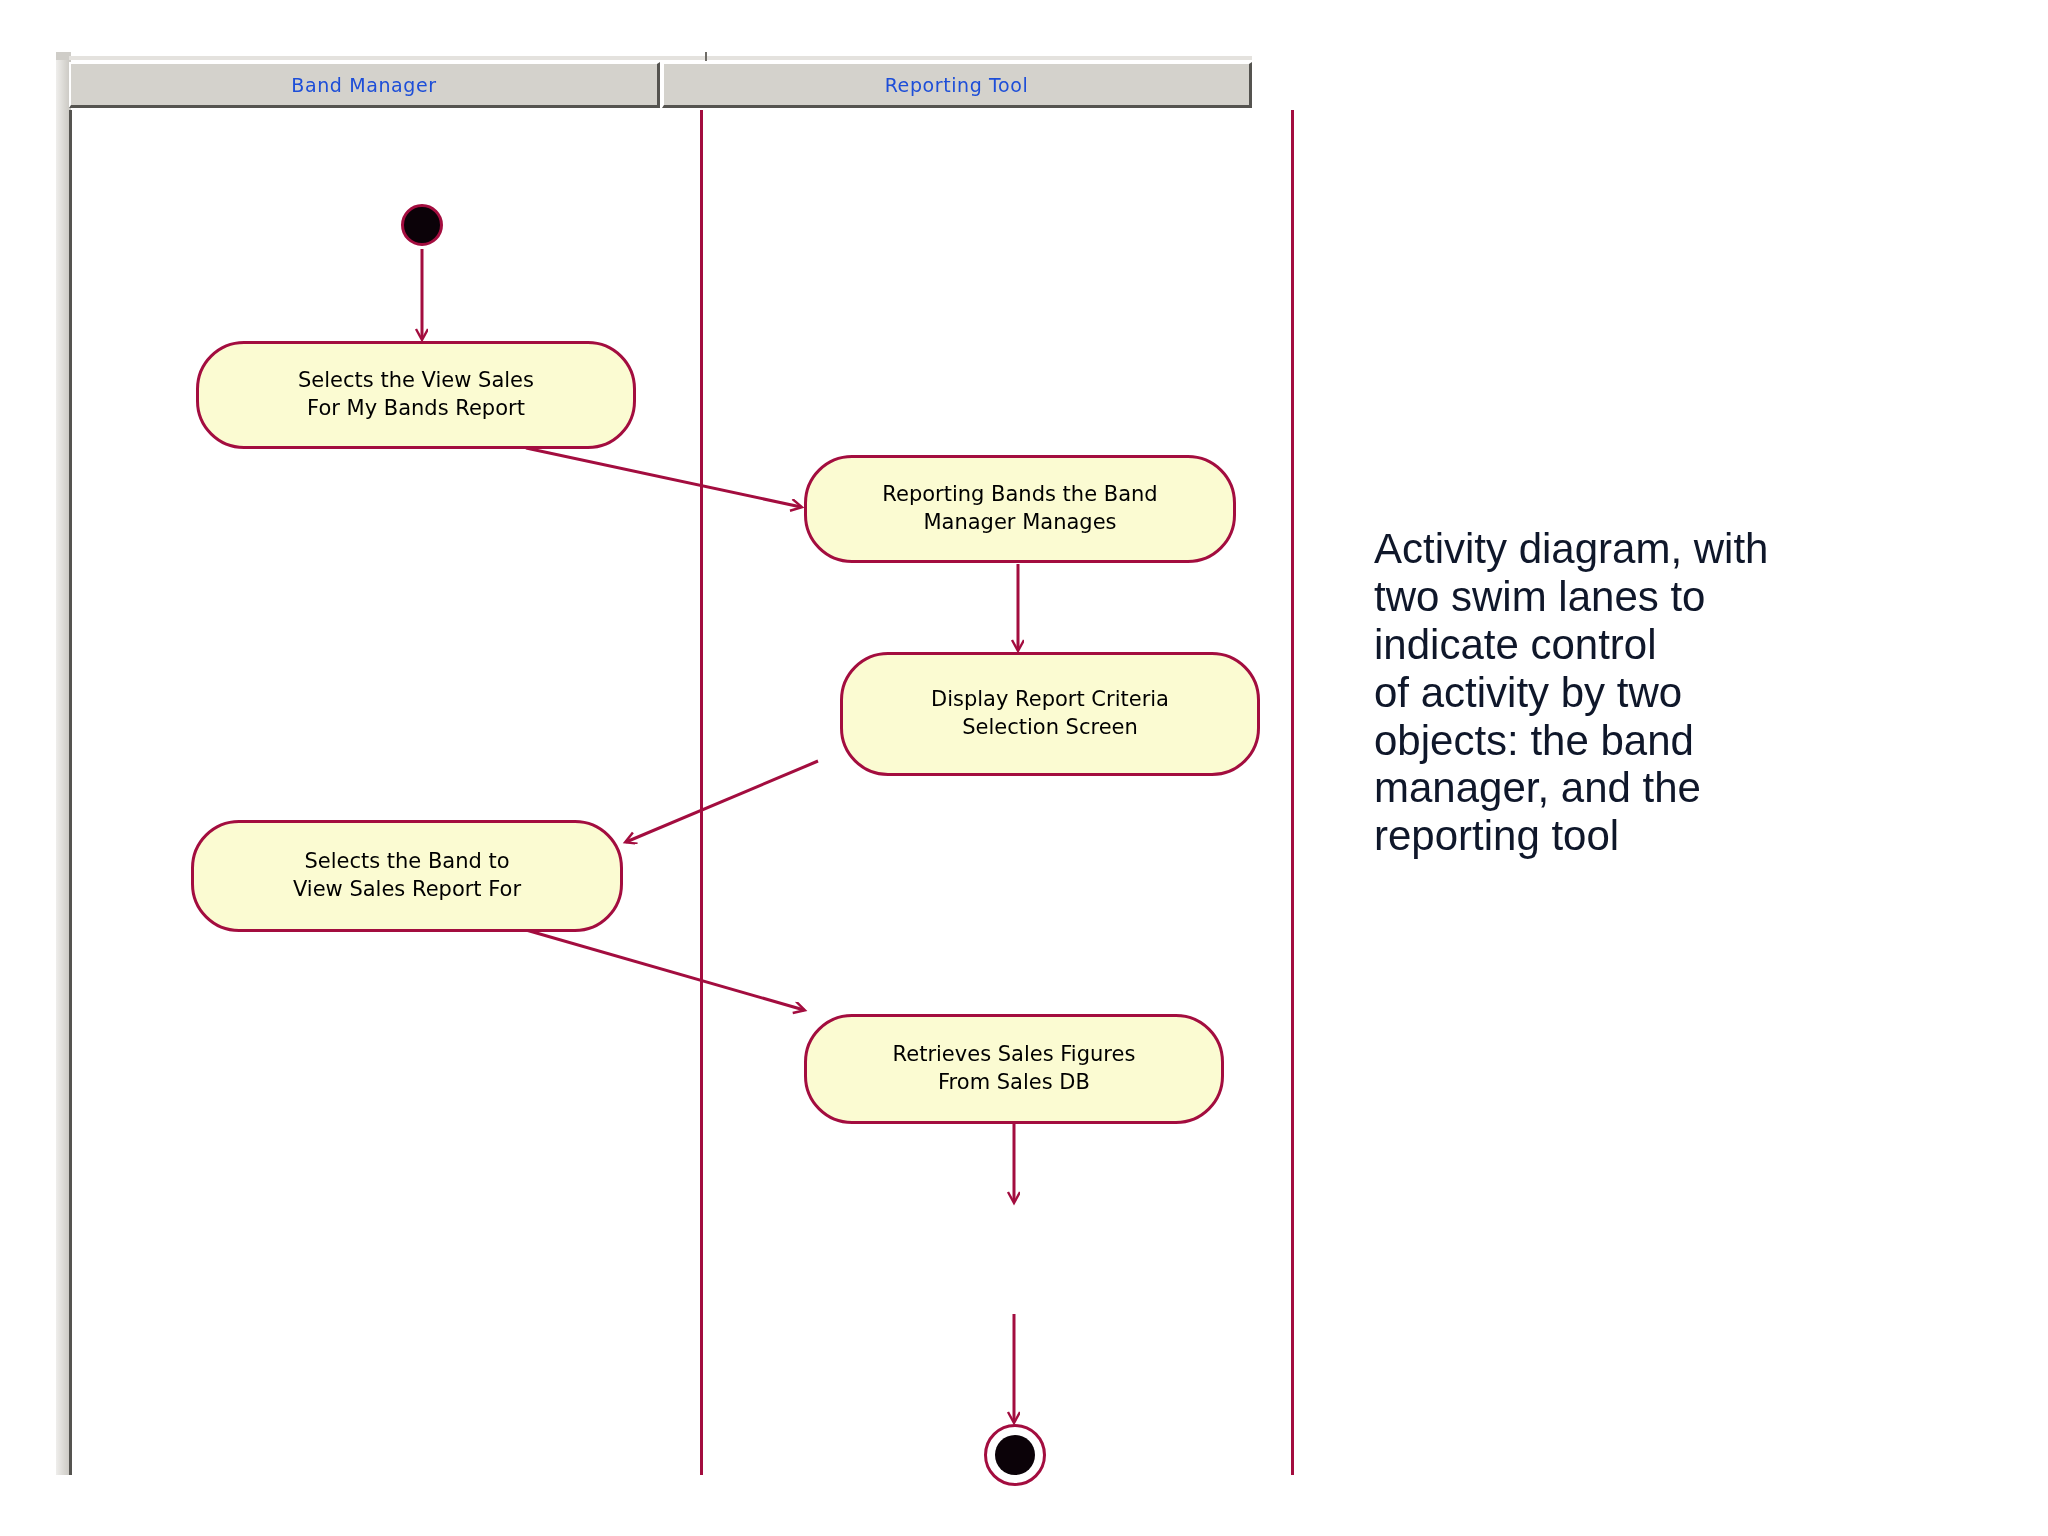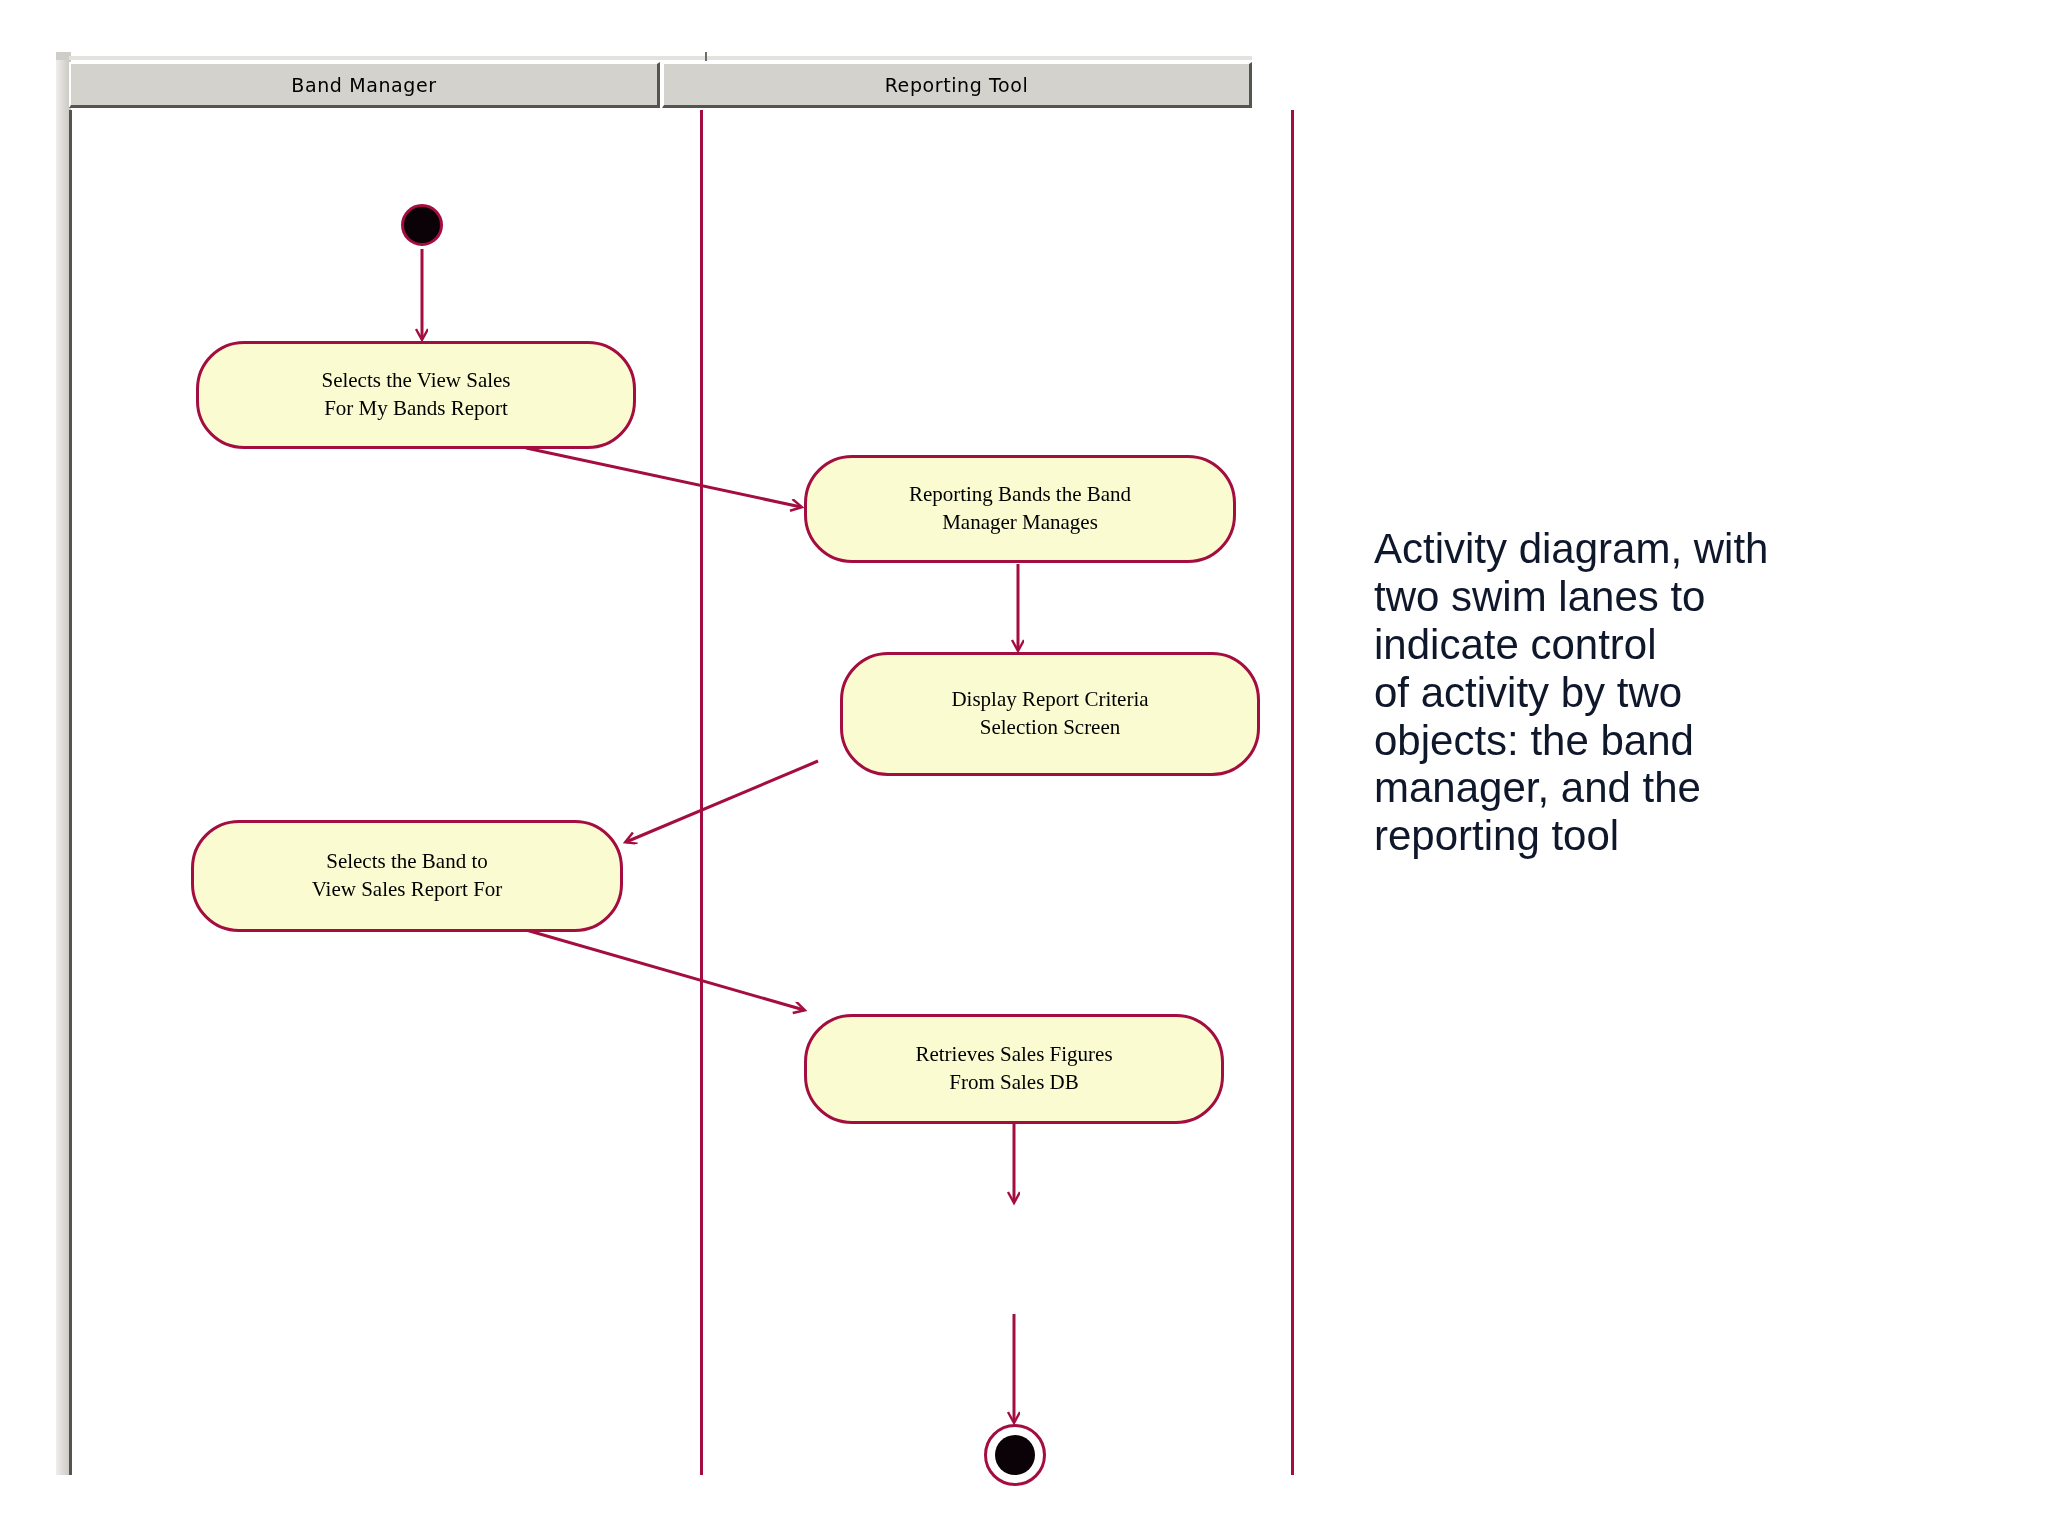--- a/index.html
+++ b/index.html
@@ -63,21 +63,21 @@
     border-right: 3px solid #555450;
     border-bottom: 3px solid #555450;
     display: flex;
     align-items: center;
     justify-content: center;
   }
   .lane-header span {
     font-family: "DejaVu Sans", sans-serif;
     font-size: 19px;
     letter-spacing: 0.6px;
-    color: #000000;
+    color: #1d4ed8;
     font-weight: 400;
   }
   #lane-header-0 { left: 0px;   width: 591px; }
   #lane-header-1 { left: 593px; width: 590px; }
 
   
   .header-tick {
     position: absolute;
     left: 649px;
     top: 0px;
@@ -128,21 +128,21 @@
     align-items: center;
     justify-content: center;
     text-align: center;
     font-family: "DejaVu Sans", sans-serif;
     font-size: 21px;
     line-height: 1.33;
     color: #000000;
     letter-spacing: 0px;
     z-index: 3;
   }
-  .activity .txt { padding: 0 14px; white-space: pre-line; font-family: Liberation Serif, serif; }
+  .activity .txt { padding: 0 14px; white-space: pre-line; }
 
   #node-select-view-sales  { left: 140px; top: 289px;  width: 440px; height: 108px; }
   #node-retrieve-bands     { left: 748px; top: 403px;  width: 432px; height: 108px; }
   #node-display-criteria   { left: 784px; top: 600px;  width: 420px; height: 124px; }
   #node-select-band        { left: 135px; top: 768px;  width: 432px; height: 112px; }
   #node-retrieve-figures   { left: 748px; top: 962px;  width: 420px; height: 110px; }
   #node-display-sales      { left: 808px; top: 1152px; width: 300px; height: 110px; }
 
   
   #start-node {

